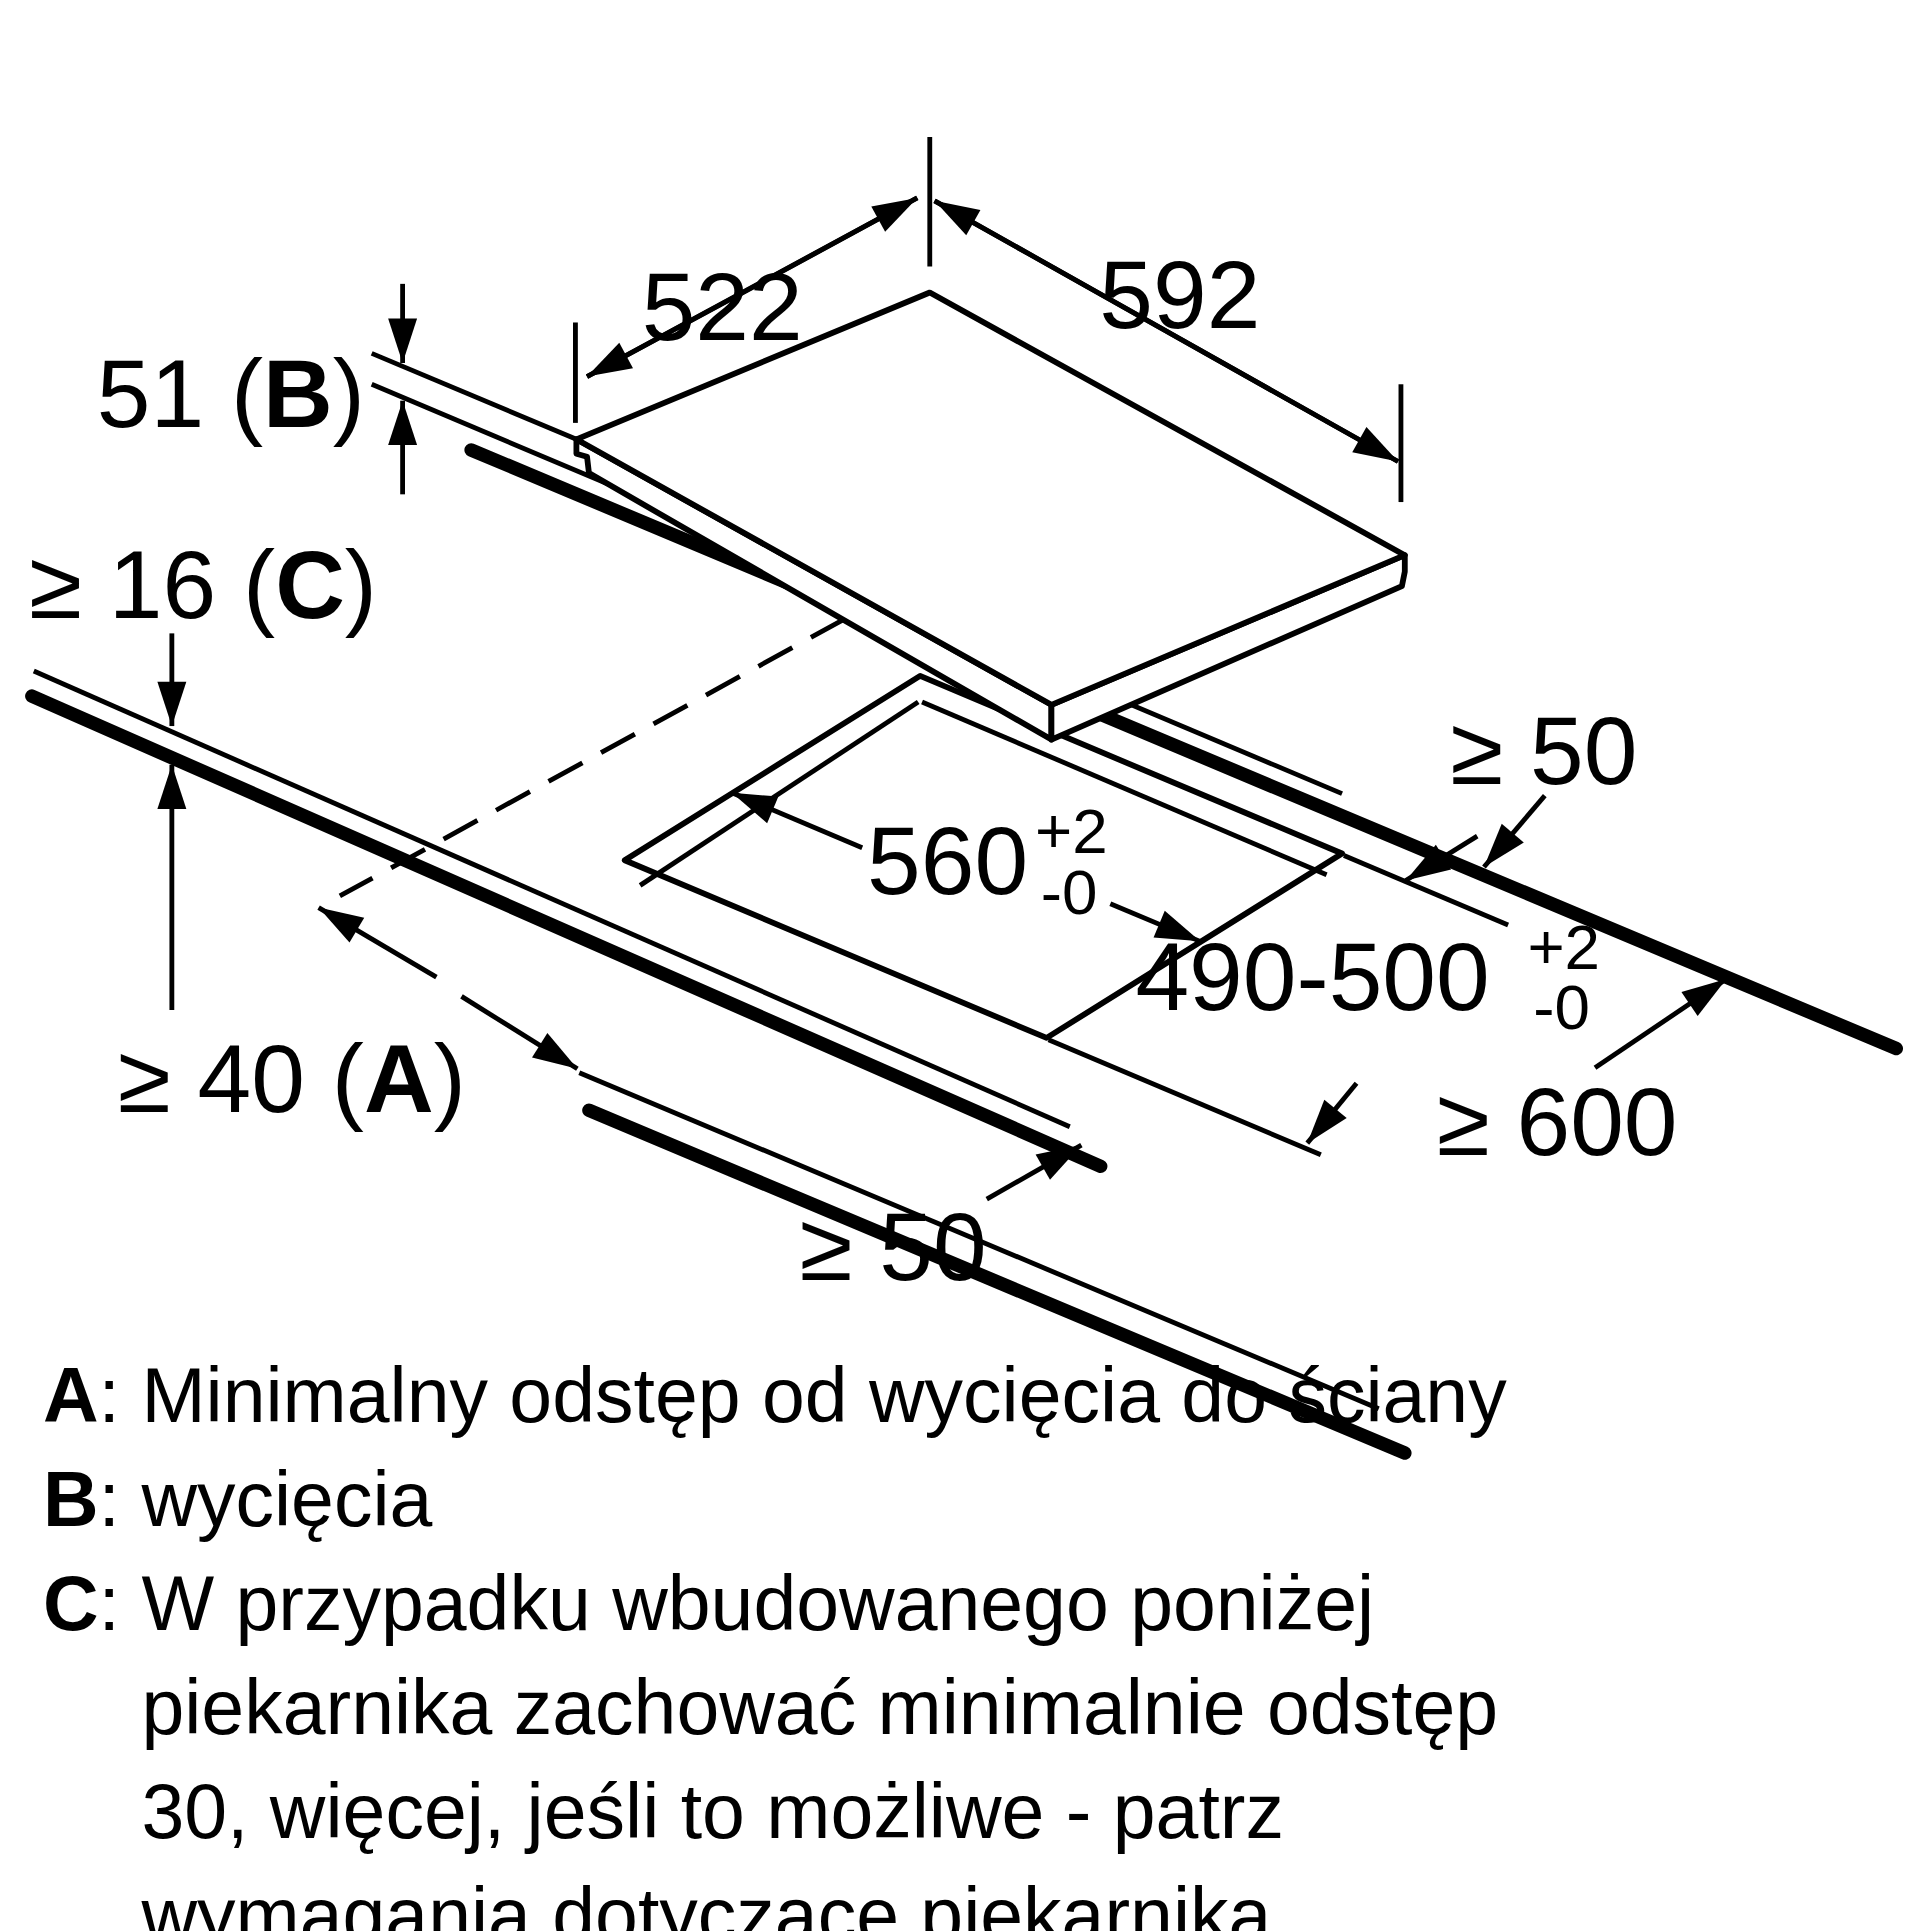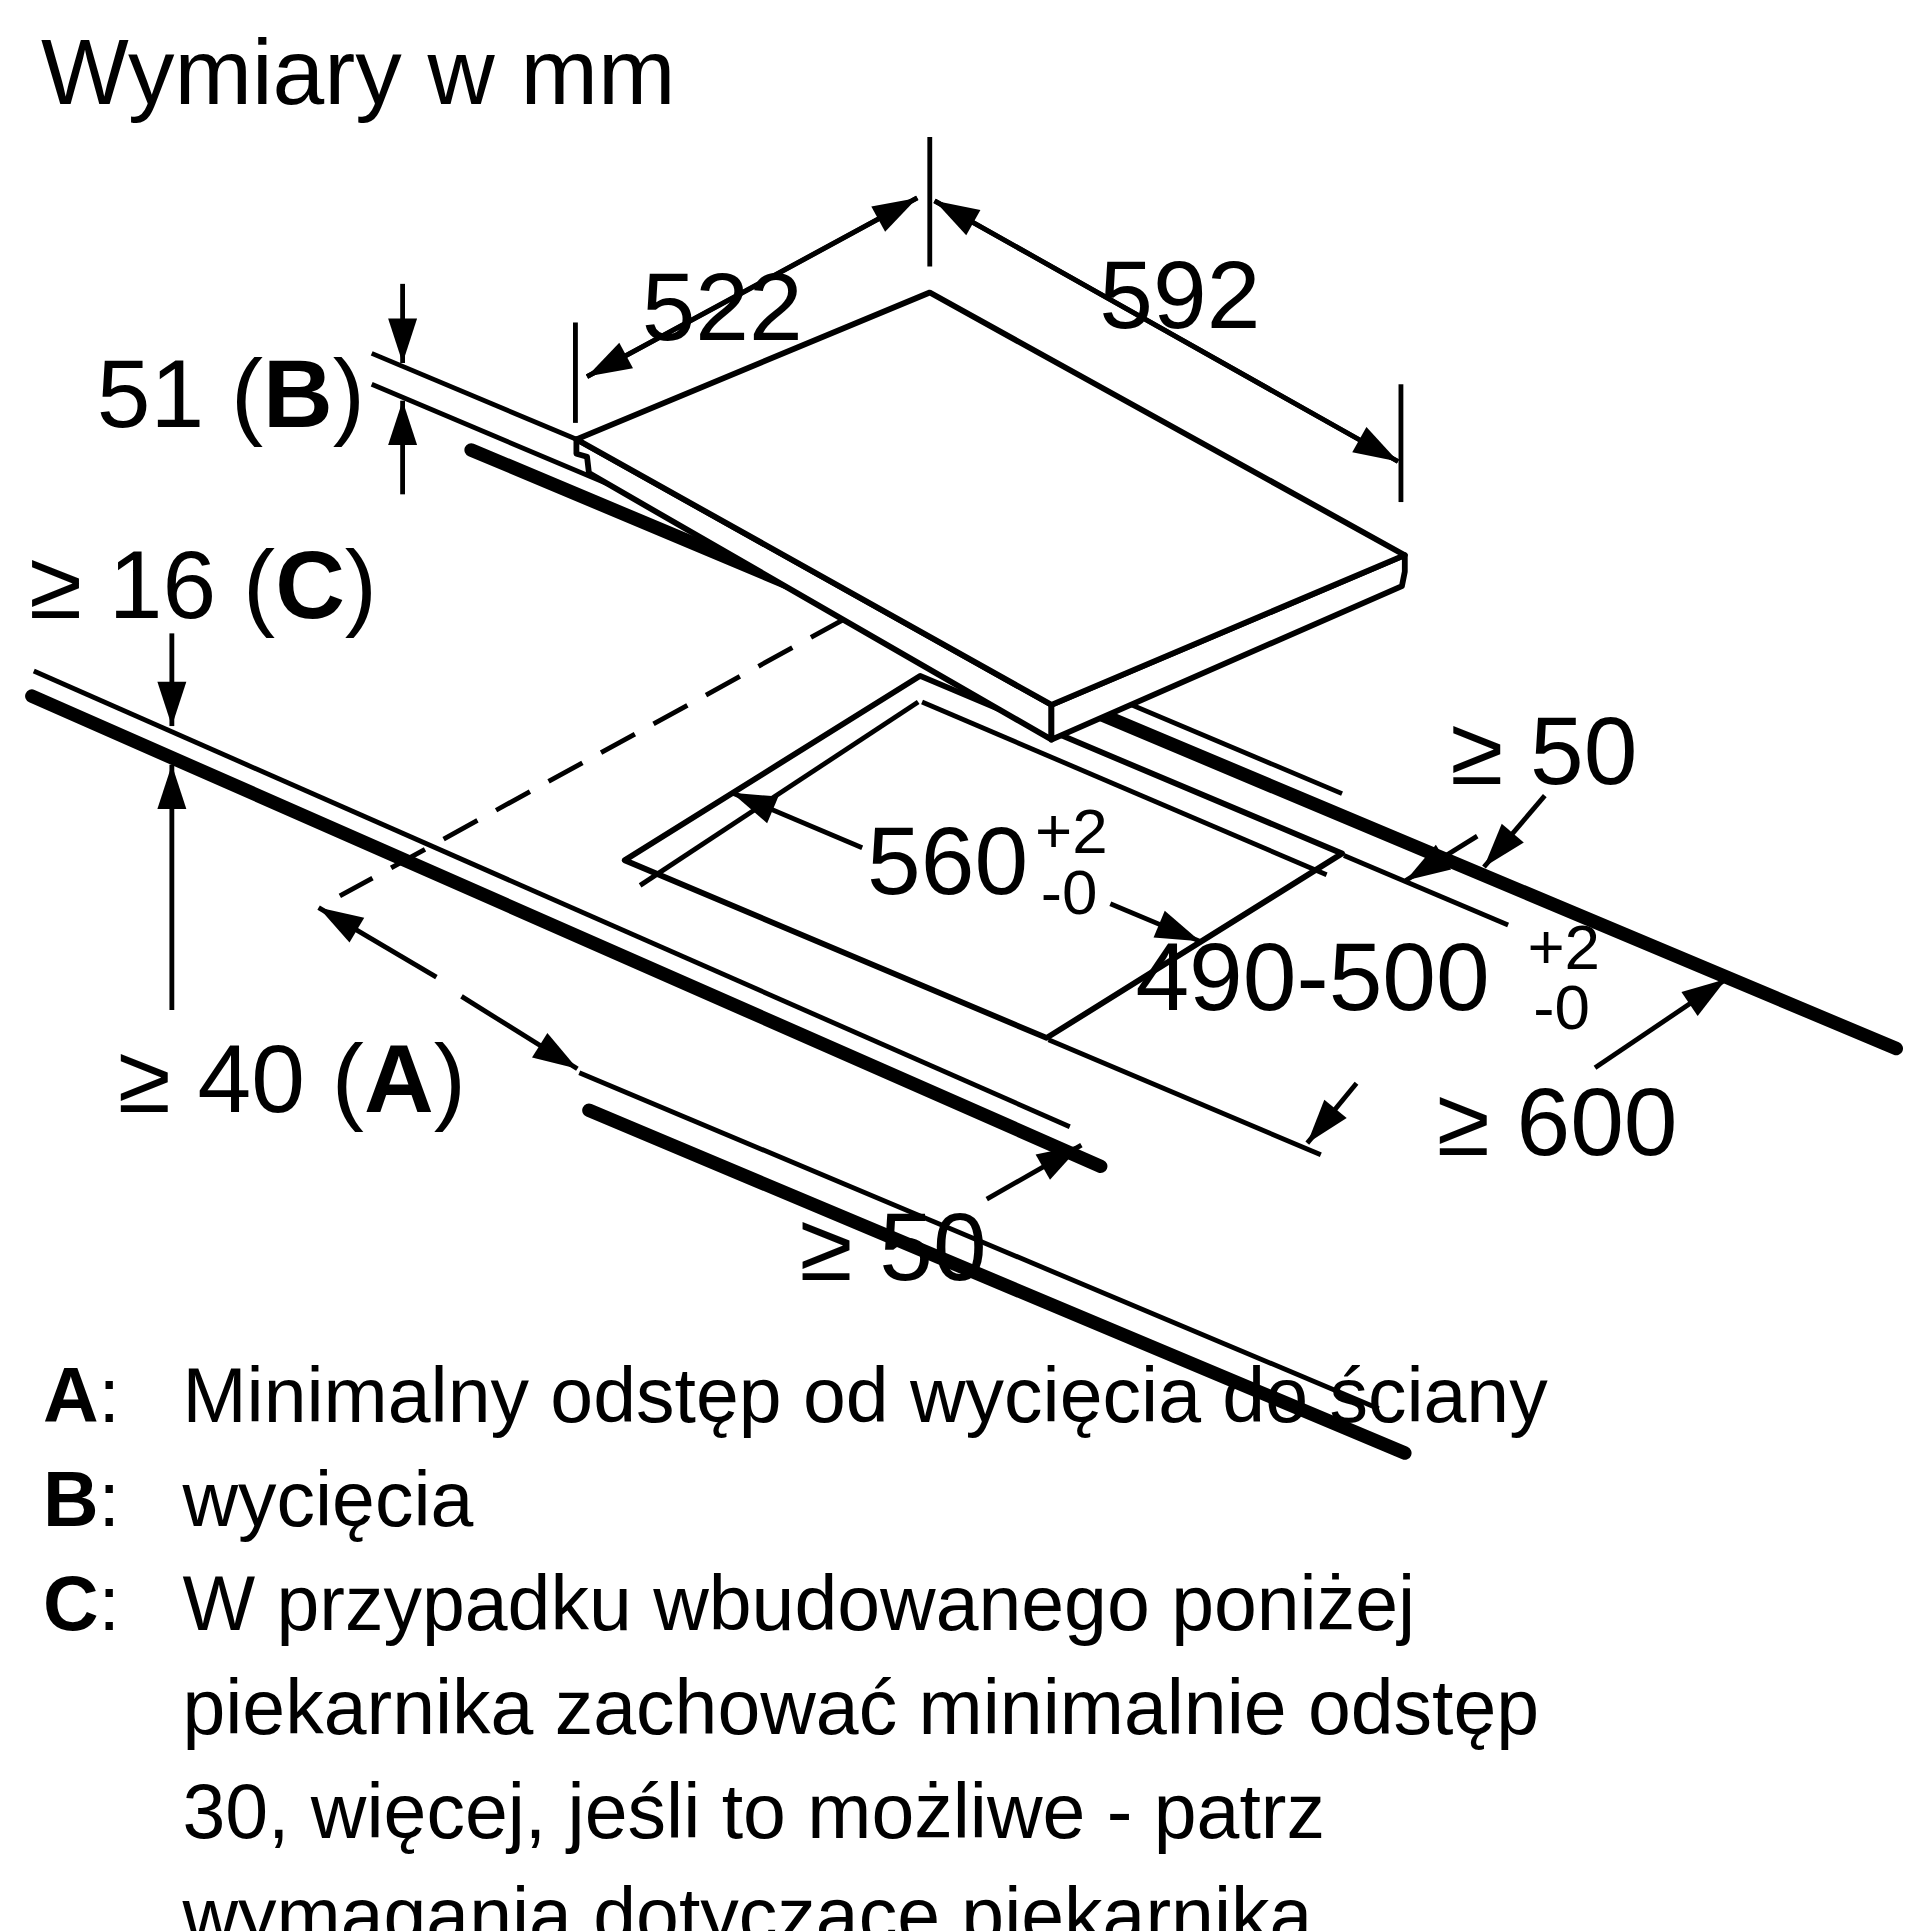--- a/index.html
+++ b/index.html
@@ -48,28 +48,27 @@
     font-size: 77px;
     line-height: 1.35;
     color: #000;
   }
   .legend-item {
     display: flex;
     align-items: flex-start;
   }
   .legend-key { font-weight: bold; white-space: pre; }
   .legend-colon { white-space: pre; }
-  .legend-text { flex: 1; margin-left: 41px; }
+  .legend-text { flex: 1; }
 </style>
 </head>
 <body>
 
 <div class="page">
 
-  <div class="title">Wymiary w mm</div>
 
   <svg class="drawing" viewBox="0 0 2000 2000">
     <defs>
       <marker id="arrow" markerUnits="userSpaceOnUse" markerWidth="52" markerHeight="36" refX="48" refY="17" orient="auto">
         <path d="M2,2 L48,17 L2,32 Z" fill="#000"></path>
       </marker>
     </defs>
 
     <g stroke="#000" fill="none">
       <line x1="385" y1="398" x2="1390" y2="822" stroke-width="5"></line>

